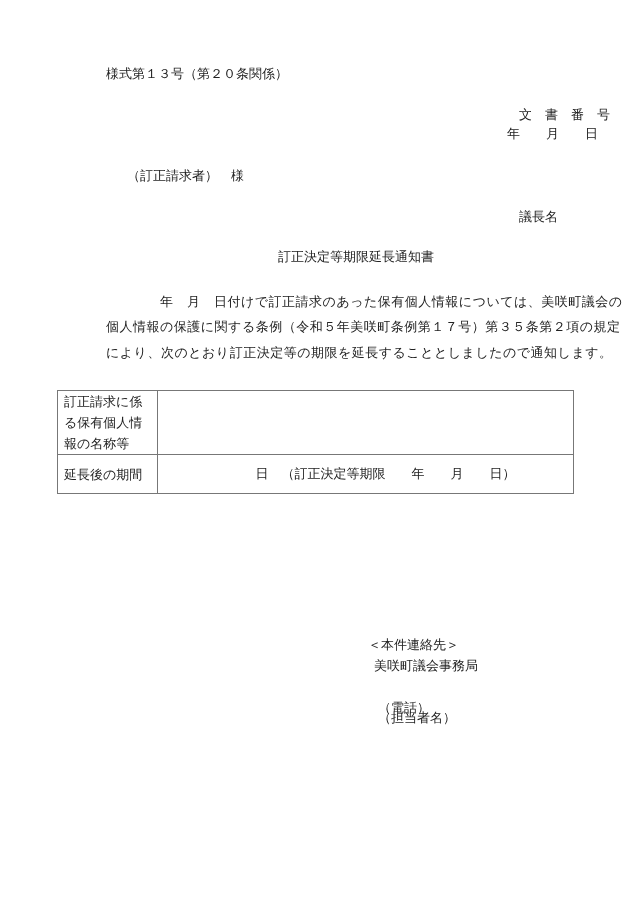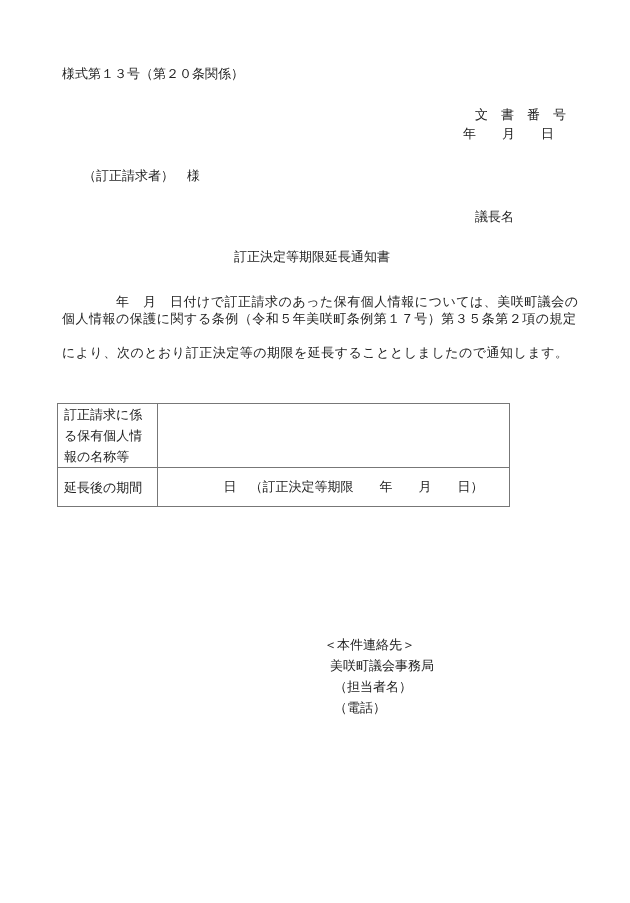--- a/index.html
+++ b/index.html
@@ -1,23 +1,23 @@
 <!DOCTYPE html>
 <html><head>
   <meta charset="utf-8">
   <style>
     html, body { margin: 0; padding: 0; }
     body {
       width: 630px; height: 903px; background: #ffffff; position: relative; overflow: hidden;
       font-family: "DejaVu Serif", "Liberation Serif", serif; color: #222; font-size: 13px;
     }
-    .abs { position: absolute; white-space: nowrap; line-height: 16px; }
+    .abs { position: absolute; white-space: nowrap; line-height: 16px; margin-left: 44px; }
     .doc-line { letter-spacing: 0.5px; }
     table.form {
-      position: absolute; left: 57px; top: 403px; width: 453px; border-collapse: collapse;
+      position: absolute; left: 57px; top: 390px; width: 517px; border-collapse: collapse;
       border: 1.5px solid #777;
     }
     table.form td { border: 1.5px solid #777; padding: 0 6px; vertical-align: middle; font-size: 13px; }
     td.label { width: 87px; line-height: 21px; }
     tr.r1 td { height: 60px; }
     tr.r2 td { height: 38px; }
     tr.r3 td { height: 124px; }
   </style>
 </head>
 <body>
@@ -27,21 +27,21 @@
 <div class="abs" style="left:475px; top:107px;text-align:center;">文　書　番　号</div>
 <div class="abs" style="left:463px; top:126px;">年　　月　　日</div>
 
 <div class="abs" style="left:83px; top:168px;">（訂正請求者）　様</div>
 
 <div class="abs" style="left:475px; top:209px;text-align:center;">議長名</div>
 
 <div class="abs" style="left:234px; top:249px;">訂正決定等期限延長通知書</div>
 
 <div class="abs doc-line" style="left:62px; top:294px;">　　　　年　月　日付けで訂正請求のあった保有個人情報については、美咲町議会の</div>
-<div class="abs doc-line" style="left:62px; top:311px;text-align:right;">個人情報の保護に関する条例（令和５年美咲町条例第１７号）第３５条第２項の規定</div>
+<div class="abs doc-line" style="left:62px; top:319px;text-align:right;">個人情報の保護に関する条例（令和５年美咲町条例第１７号）第３５条第２項の規定</div>
 <div class="abs doc-line" style="left:62px; top:345px;">により、次のとおり訂正決定等の期限を延長することとしましたので通知します。</div>
 
 <table class="form">
   <tbody>
       <tr class="r1">
     <td class="label">
       <div>訂正請求に係</div>
       <div>る保有個人情</div>
       <div>報の名称等</div>
     </td>
@@ -51,14 +51,14 @@
     <td class="label">延長後の期間</td>
     <td style="padding-left:46px;text-align:center;">
       <span>日　（訂正決定等期限　　年　　月　　日）</span>
     </td>
   </tr>
 </tbody>
   </table>
 
 <div class="abs" style="left:324px; top:637px;">＜本件連絡先＞</div>
 <div class="abs" style="left:330px; top:658px;">美咲町議会事務局</div>
-<div class="abs" style="left:334px; top:679px;">（担当者名）</div>
+<div class="abs" style="left:334px; top:710px;">（担当者名）</div>
 <div class="abs" style="left:334px; top:700px;font-family:Liberation Serif, serif;">（電話）</div>
 
 </body></html>

